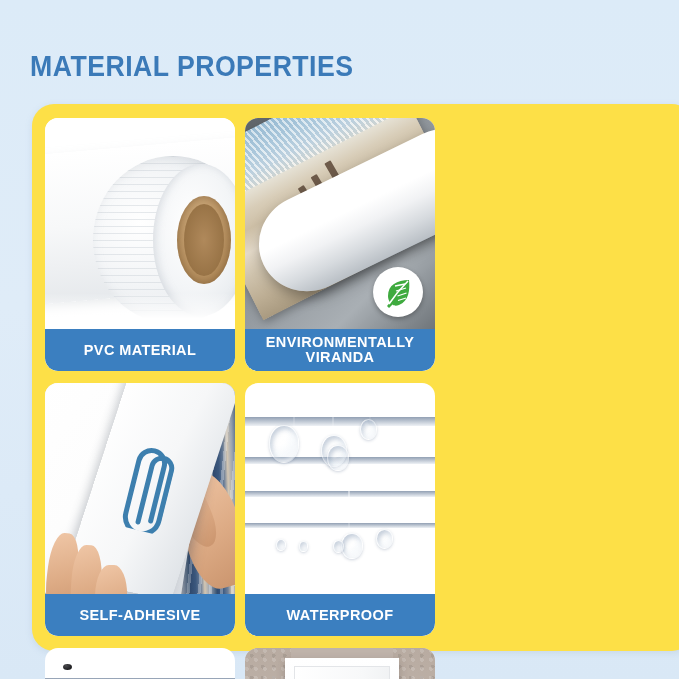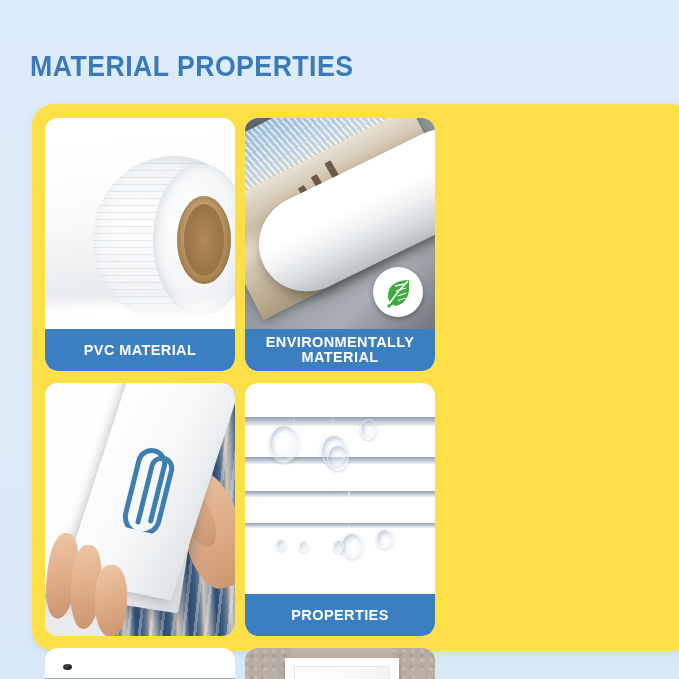--- a/index.html
+++ b/index.html
@@ -366,39 +366,40 @@
           
         </div>
         <div class="eco-badge">
           <svg width="34" height="34" viewBox="0 0 34 34" aria-hidden="true">
             <path d="M28 5C16 5 7 10 7 21c0 3 1 5 2 6.5L6 31l2 2 3.5-3.5C13 31 15.5 31 18 30 28 26 29 15 28 5z" fill="#3faa3f"></path>
             <path d="M27 6C20 13 14 20 8 29" stroke="#ffffff" stroke-width="1.6" fill="none"></path>
             <path d="M24 9l-10 2M25 13l-10 3M25.5 18l-9 3M25 23l-8 2.5" stroke="#ffffff" stroke-width="1.3" fill="none"></path>
           </svg>
         </div>
       </div>
-      <div class="tile-label two-line">ENVIRONMENTALLY MATERIAL</div>
+      <div class="tile-label two-line">ENVIRONMENTALLY VIRANDA</div>
     </div>
 
     <div class="tile">
       <div class="tile-media m-adh">
         <div class="adh-wall"></div>
         <div class="hand hand-r1"></div>
         <div class="hand hand-r2"></div>
         <div class="adh-sheet"></div>
         <div class="adh-fold"></div>
         <div class="clip-wrap">
           <svg width="46" height="86" viewBox="0 0 46 86" aria-hidden="true">
             <path d="M23 78V20a10 10 0 0 1 20 0v52a17 17 0 0 1-34 0V18a13 13 0 0 1 26 0v56" stroke="#3d7fae" stroke-width="5" fill="none" stroke-linecap="round"></path>
           </svg>
         </div>
         <div class="hand hand-l1"></div>
         <div class="hand hand-l2"></div>
         <div class="hand hand-l3"></div>
       </div>
+      <div class="tile-label">SELF-ADHESIVE</div>
     </div>
 
     <div class="tile">
       <div class="tile-media">
         <div class="wood"></div>
         <div class="wood-band" style="top:34px;  height:9px;"></div>
         <div class="wood-band" style="top:74px;  height:7px;"></div>
         <div class="wood-band" style="top:108px; height:6px;"></div>
         <div class="wood-band" style="top:140px; height:5px;"></div>
 
@@ -410,21 +411,21 @@
         <div class="drop" style="left:24px;  top:42px;  width:30px; height:38px;"></div>
         <div class="drop" style="left:76px;  top:52px;  width:26px; height:32px;"></div>
         <div class="drop" style="left:82px;  top:62px;  width:22px; height:26px;"></div>
         <div class="drop" style="left:115px; top:36px;  width:17px; height:21px;"></div>
         <div class="drop" style="left:96px;  top:150px; width:22px; height:26px;"></div>
         <div class="drop" style="left:131px; top:146px; width:17px; height:20px;"></div>
         <div class="drop" style="left:31px;  top:156px; width:10px; height:12px;"></div>
         <div class="drop" style="left:54px;  top:158px; width:9px;  height:11px;"></div>
         <div class="drop" style="left:88px;  top:157px; width:11px; height:13px;"></div>
       </div>
-      <div class="tile-label">PROPERTIES</div>
+      <div class="tile-label">WATERPROOF</div>
     </div>
 
     <div class="tile">
       <div class="tile-media">
         <div class="wood"></div>
         <div class="wood-band" style="top:30px;  height:8px;"></div>
 
         <div class="stain" style="left:18px; top:16px; width:9px;  height:6px;"></div>
 
       </div>

